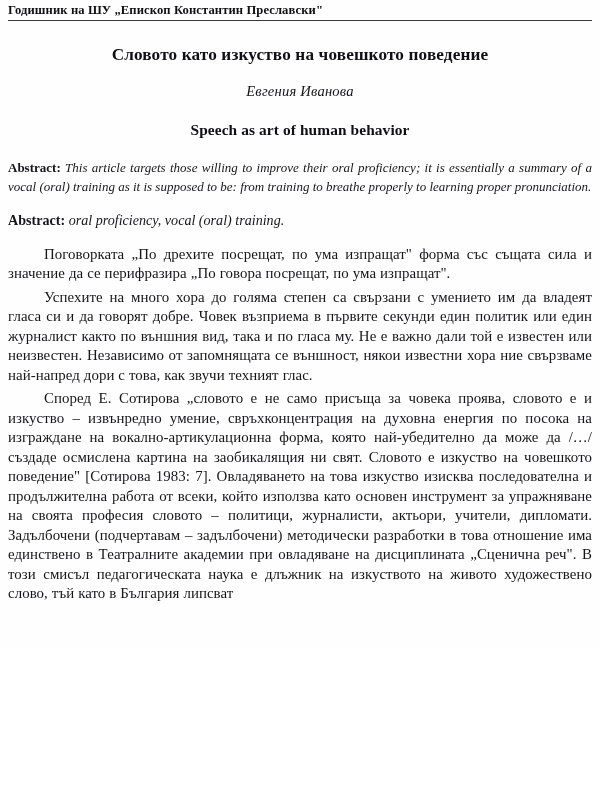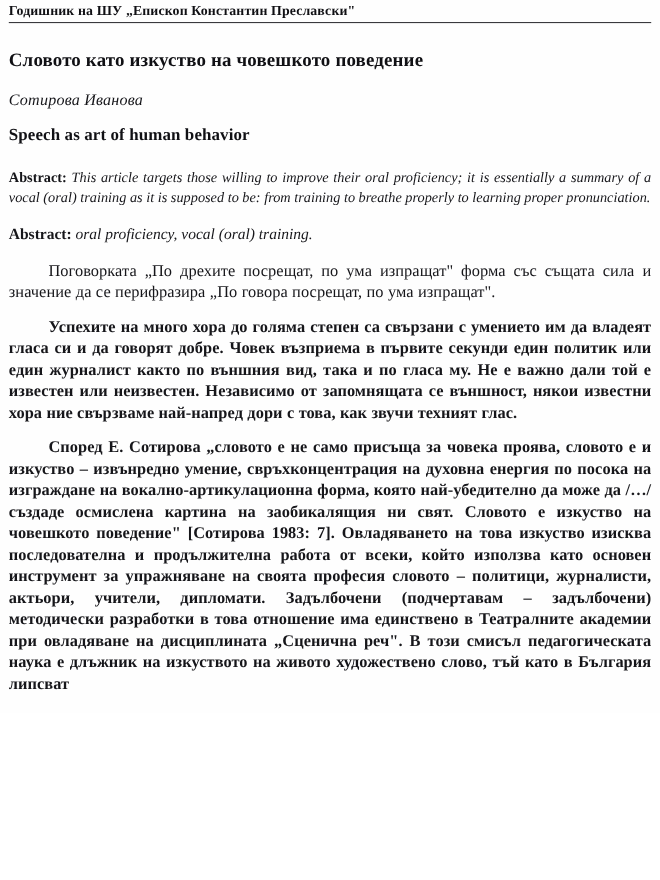--- a/index.html
+++ b/index.html
@@ -35,41 +35,41 @@
   }
   .head-rule {
     border-top: 1.3px solid #3a3a3e;
     margin-top: 2px;
     margin-bottom: 0px;
     width: 100%;
   }
 
   
   .title-bg {
-    text-align: left;
+    text-align: center;
   }
   .title-main {
     font-size: 17.2px;
     font-weight: bold;
     letter-spacing: 0.15px;
     margin-top: 23px;
     line-height: 21px;
     color: #101014;
   }
   .author-bg {
     font-size: 14.6px;
     font-style: italic;
     margin-top: 17px;
     line-height: 19px;
     letter-spacing: 0.2px;
   }
   .title-en {
     font-size: 15.4px;
     font-weight: bold;
-    margin-top: 12px;
+    margin-top: 19px;
     line-height: 19px;
     letter-spacing: 0.1px;
     color: #101014;
   }
   .author-en {
     font-size: 14.6px;
     font-style: italic;
     margin-top: 17px;
     line-height: 19px;
     letter-spacing: 0.2px;
@@ -103,22 +103,21 @@
   .para {
     font-size: 14.9px;
     line-height: 19.5px;
     text-align: justify;
     text-indent: 36px;
     margin: 0;
     letter-spacing: 0.05px;
     word-spacing: 0.2px;
   }
   .para + .para {
-    margin-top: 12px;
-    font-weight: bold;
+    margin-top: 4px;
   }
 
   
   .folio {
     position: absolute;
     left: 0;
     right: 0;
     bottom: 8px;
     text-align: center;
     font-size: 14.8px;
@@ -129,21 +128,21 @@
 </head>
 <body>
 
 <div class="page">
 
   <div class="running-head">Годишник на ШУ „Епископ Константин Преславски"</div>
   <div class="head-rule"></div>
 
   <div class="title-bg">
     <div class="title-main">Словото като изкуство на човешкото поведение</div>
-    <div class="author-bg">Сотирова Иванова</div>
+    <div class="author-bg">Евгения Иванова</div>
     <div class="title-en">Speech as art of human behavior</div>
   </div>
 
   <div class="abstract">
     <span class="lbl">Abstract</span><span class="lbl">: </span><span>This article targets those willing to improve their oral proficiency; it is essentially a summary of a vocal (oral) training as it is supposed to be: from training to breathe properly to learning proper pronunciation.</span>
   </div>
 
   <div class="keywords">
     <span class="lbl">Abstract</span><span class="lbl">: </span><span>oral proficiency, vocal (oral) training.</span>
   </div>

